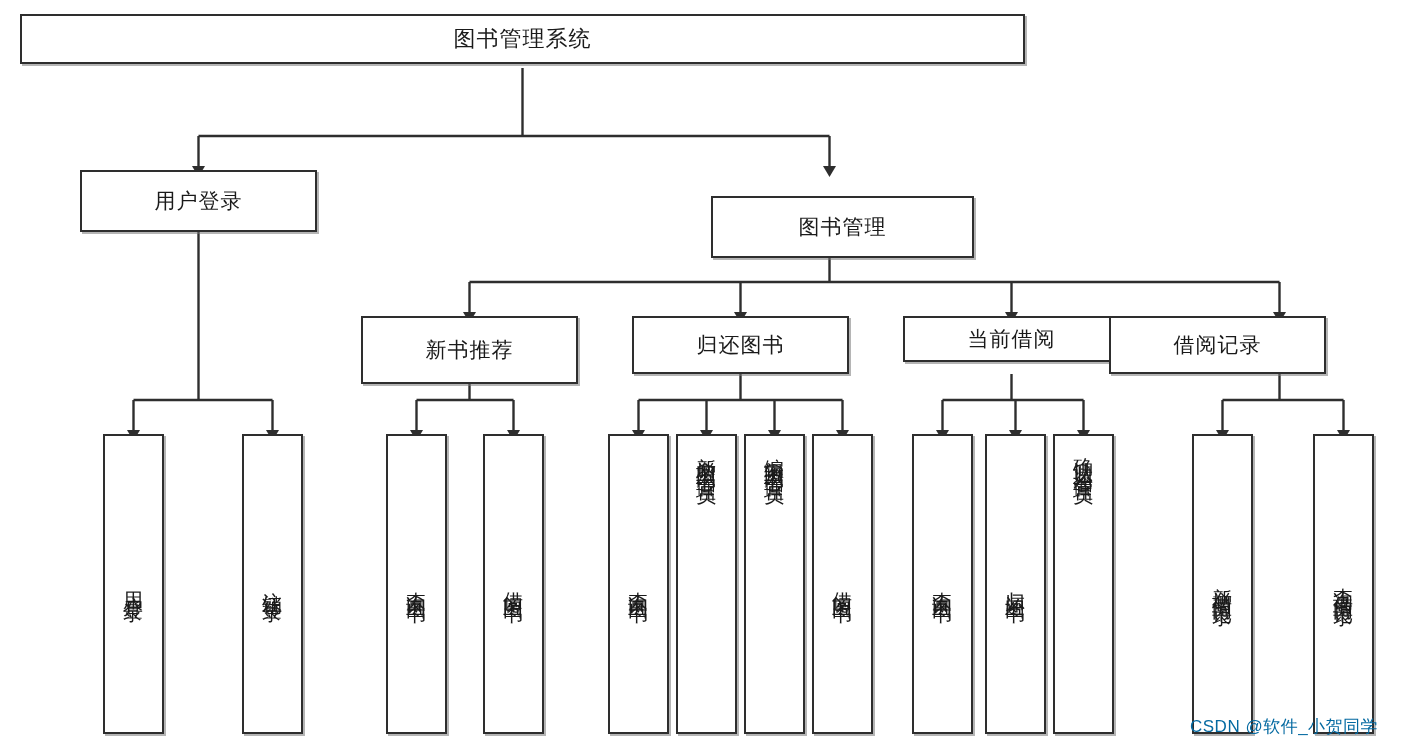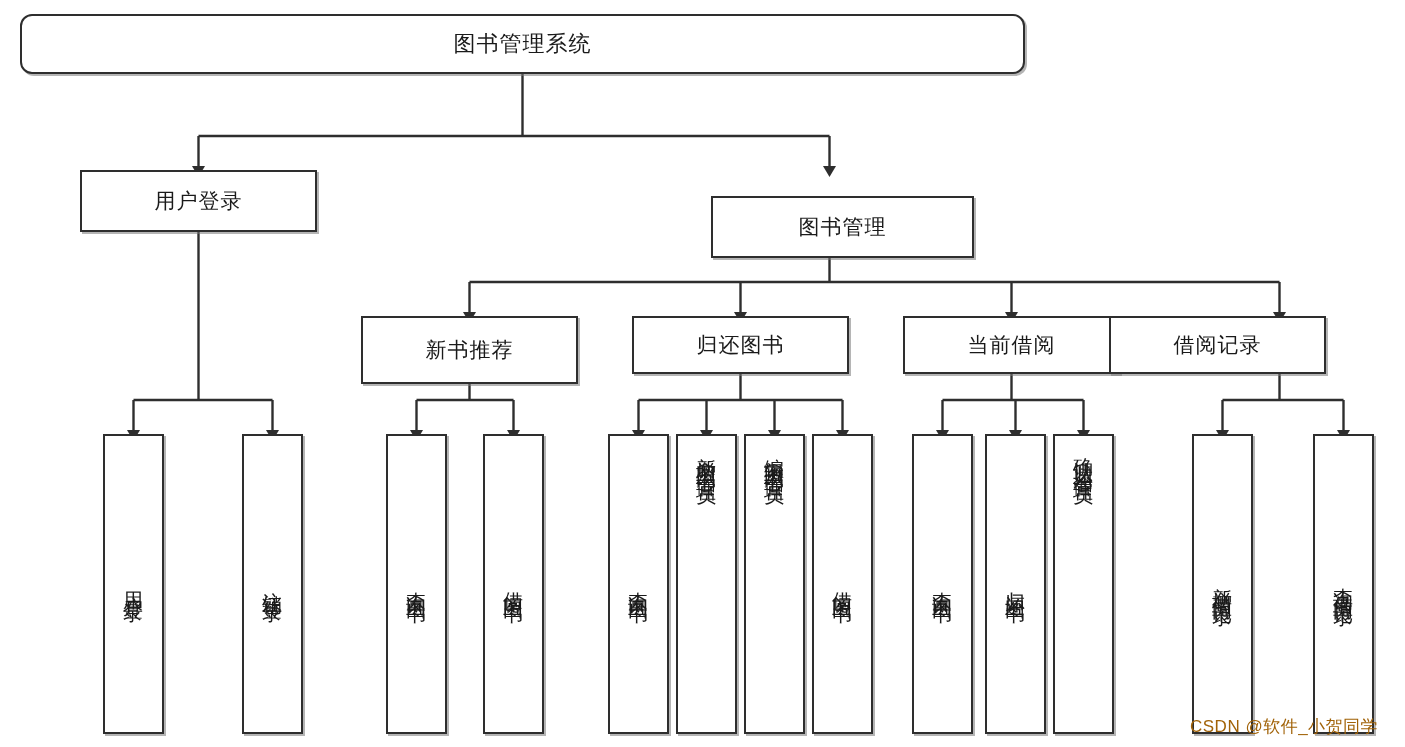--- a/index.html
+++ b/index.html
@@ -63,21 +63,21 @@
     letter-spacing: 4px;
     white-space: nowrap;
     transform: none;
   }
   .node.vert.center {
     align-items: center;
     padding-top: 0;
   }
   .watermark {
     position: absolute;
-    color: #a16207;
+    color: #0369a1;
     font-size: 17px;
     letter-spacing: 0.5px;
     white-space: nowrap;
     user-select: none;
   }
 </style>
 </head>
 <body>
 
 <div id="canvas">
@@ -118,36 +118,36 @@
         <path d="M1015.5,400 L1015.5,432" marker-end="url(#arrow)"></path>
         <path d="M1083.5,400 L1083.5,432" marker-end="url(#arrow)"></path>
         <path d="M1279.5,374 L1279.5,400"></path>
         <path d="M1222.5,400 L1343.5,400"></path>
         <path d="M1222.5,400 L1222.5,432" marker-end="url(#arrow)"></path>
         <path d="M1343.5,400 L1343.5,432" marker-end="url(#arrow)"></path>
       </g>
   </svg>
 
   <div id="node-layer">
-      <div class="node horiz root" style="left: 20px; top: 14px; width: 1005px; height: 60px; border-radius: 12px;">
+      <div class="node horiz root" style="left: 20px; top: 14px; width: 1005px; height: 50px;">
         <div class="label">图书管理系统</div>
       </div>
       <div class="node horiz" style="left: 80px; top: 170px; width: 237px; height: 62px;">
         <div class="label">用户登录</div>
       </div>
       <div class="node horiz" style="left: 711px; top: 170px; width: 263px; height: 62px; margin-top: 26px;">
         <div class="label">图书管理</div>
       </div>
       <div class="node horiz" style="left: 361px; top: 316px; width: 217px; height: 68px;">
         <div class="label">新书推荐</div>
       </div>
       <div class="node horiz" style="left: 632px; top: 316px; width: 217px; height: 58px;">
         <div class="label">归还图书</div>
       </div>
-      <div class="node horiz" style="left: 903px; top: 316px; width: 217px; height: 58px;">
+      <div class="node horiz" style="left: 903px; top: 316px; width: 217px; height: 46px;">
         <div class="label">当前借阅</div>
       </div>
       <div class="node horiz" style="left: 1109px; top: 316px; width: 217px; height: 58px;">
         <div class="label">借阅记录</div>
       </div>
       <div class="node vert center" style="left: 103px; top: 434px; width: 61px; height: 300px;">
         <div class="label">用户登录</div>
       </div>
       <div class="node vert center" style="left: 242px; top: 434px; width: 61px; height: 300px;">
         <div class="label">注销登录</div>

